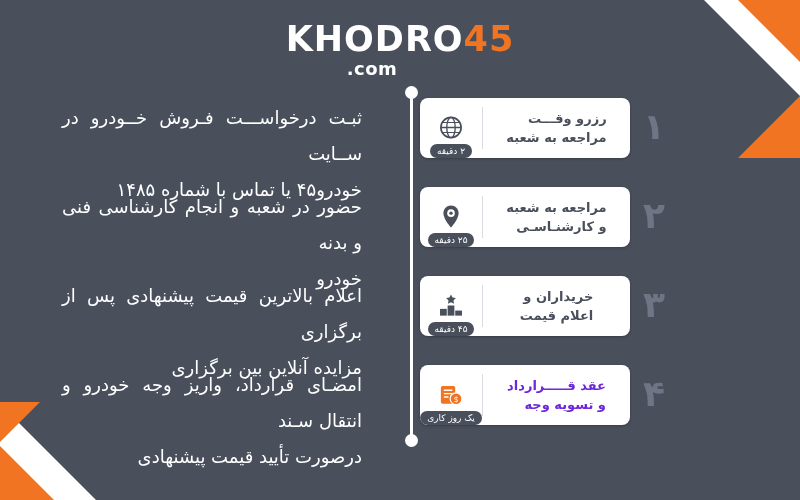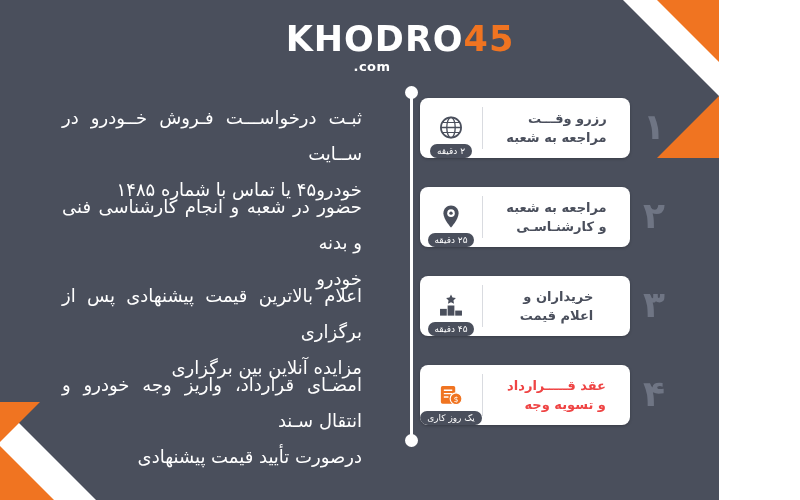--- a/index.html
+++ b/index.html
@@ -8,21 +8,21 @@
   }
   body {
     width: 800px;
     height: 500px;
     background: #ffffff;
     font-family: "DejaVu Sans", sans-serif;
     overflow: hidden;
   }
   .stage {
     position: relative;
-    width: 719px;
+    width: 800px;
     height: 500px;
     background: #4a4f5c;
     overflow: hidden;
   }
   
   .deco {
     position: absolute;
     pointer-events: none;
   }
   .deco-tr-white {
@@ -93,21 +93,21 @@
     color: #ffffff;
   }
   .logo-45 {
     color: #f07421;
   }
   .logo-com {
     display: block;
     margin-top: 3px;
     margin-right: 56px;
     color: #ffffff;
-    font-size: 13px;
+    font-size: 18px;
     letter-spacing: 0.5px;
   }
   
   .timeline-line {
     position: absolute;
     left: 410px;
     top: 92px;
     width: 3px;
     height: 348px;
     background: #ffffff;
@@ -189,21 +189,21 @@
     justify-content: center;
     text-align: right;
     padding: 0 8px;
     font-size: 13px;
     font-weight: bold;
     line-height: 1.5;
     color: #4a4f5c;
     direction: rtl;
   }
   .card.accent .card-title {
-    color: #ef4444;
+    color: #6d28d9;
   }
   
   .step-num {
     position: absolute;
     right: 126px;
     top: 4px;
     width: 40px;
     text-align: center;
     font-size: 36px;
     font-weight: bold;

